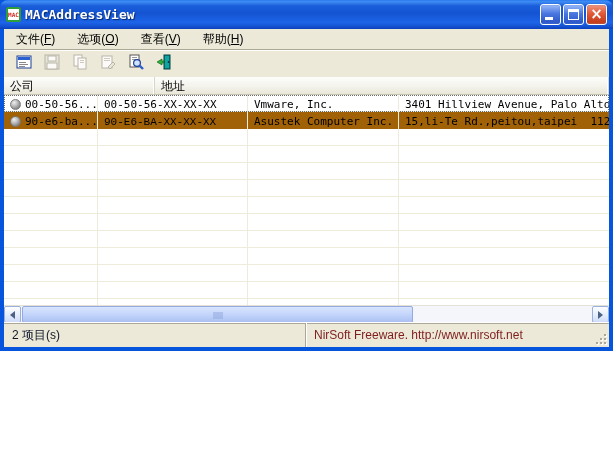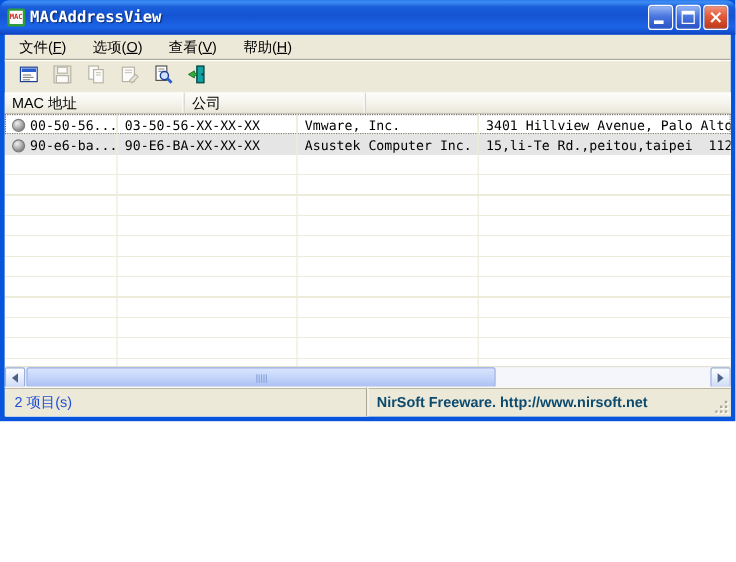--- a/index.html
+++ b/index.html
@@ -57,21 +57,21 @@
     border-left:4px solid transparent; border-right:4px solid transparent;
     border-bottom:5px solid #c2bfae; }
 
   .lv-body { position:relative; flex:1 1 auto; overflow:hidden; }
   .grid-lines { position:absolute; inset:0;
     background-image:repeating-linear-gradient(to bottom,transparent 0 16px,#edebda 16px 17px); }
   .v-line { position:absolute; top:0; bottom:0; width:1px; background:#edebda; }
 
   .lv-row { position:absolute; left:0; right:0; height:17px; display:flex;
     font:11px "DejaVu Sans Mono","Liberation Mono",monospace; color:#000; cursor:default; }
-  .lv-row.alt { background:#e5e5e5; }
+  .lv-row.alt { background:#a16207; }
   .lv-row.focused { outline:1px dotted #6a6a6a; outline-offset:-1px; }
   .lv-cell { padding:2px 4px 0 6px; white-space:pre; overflow:hidden;
     border-right:1px solid #edebda; display:flex; align-items:center; gap:4px; }
   .sphere { width:11px; height:11px; border-radius:50%; flex:0 0 auto;
     background:radial-gradient(circle at 35% 30%,#efefef 0%,#c2c2c2 35%,#8e8e8e 70%,#6c6c6c 100%);
     border:1px solid #7a7a7a; }
 
   
   .hscroll { position:relative; height:17px; flex:0 0 auto; background:#f4f6fb;
     border-top:1px solid #e4e2d4; }
@@ -87,22 +87,22 @@
     background:linear-gradient(to bottom,#d9e5fd 0%,#c4d5fb 50%,#abc1f2 100%);
     border:1px solid #93a9e0; border-radius:2px; cursor:grab; }
   .thumb-grip { position:absolute; left:50%; top:5px; transform:translateX(-50%);
     width:1px; height:7px; background:#8fa8dc;
     box-shadow:-4px 0 0 #8fa8dc,-2px 0 0 #8fa8dc,2px 0 0 #8fa8dc,4px 0 0 #8fa8dc; }
 
   
   .statusbar { height:25px; flex:0 0 auto; background:#ece9d8; display:flex;
     border-top:1px solid #fff; box-shadow:inset 0 1px 0 #aca899; font-size:12px; }
   .sb-panel { display:flex; align-items:center; padding:0 8px; white-space:nowrap; overflow:hidden; }
-  .sb-panel.left { width:302px; border-right:1px solid #aca899; box-shadow:1px 0 0 #fff; color:#1d4ed8; }
-  .sb-panel.rightp { flex:1; font-weight:bold; color:#0c4a6e; }
+  .sb-panel.left { width:302px; border-right:1px solid #aca899; box-shadow:1px 0 0 #fff; color:#0f172a; }
+  .sb-panel.rightp { flex:1; font-weight:normal; color:#7f1d1d; }
   .resize-grip { align-self:flex-end; width:14px; height:14px; position:relative; margin:0 2px 2px 0; }
   .resize-grip i { position:absolute; width:2px; height:2px; background:#aca899; box-shadow:1px 1px 0 #fff; }
   .resize-grip i:nth-child(1){ right:1px; bottom:1px; }
   .resize-grip i:nth-child(2){ right:5px; bottom:1px; }
   .resize-grip i:nth-child(3){ right:1px; bottom:5px; }
   .resize-grip i:nth-child(4){ right:9px; bottom:1px; }
   .resize-grip i:nth-child(5){ right:5px; bottom:5px; }
   .resize-grip i:nth-child(6){ right:1px; bottom:9px; }
 </style>
 </head>
@@ -184,34 +184,34 @@
               <rect x="8" y="1" width="6" height="14" fill="#0e8a8a" stroke="#044"></rect>
               <rect x="9" y="2" width="4" height="12" fill="#12a3a3"></rect>
               <circle cx="12.6" cy="8" r="0.9" fill="#033"></circle>
               <path d="M1 8 L6 5 L6 7 L8 7 L8 9 L6 9 L6 11 Z" fill="#2fae3a" stroke="#0a5a14" stroke-width="0.6"></path>
             </svg></span>
         </div>
       </div>
 
     <div class="listview">
       <div class="lv-header">
-          <div class="lv-h-cell" style="width: 150px;"><span>MAC 地址</span></div>
           <div class="lv-h-cell" style="width: 151px;"><span>公司</span></div>
+          <div class="lv-h-cell" style="width: auto; flex: 1 1 0%;"><span>地址</span></div>
         </div>
       <div class="lv-body">
         <div class="grid-lines"></div>
       <div class="lv-row focused" style="top: 0px;">
             <div class="lv-cell" style="width: 94px;"><span class="sphere"></span><span>00-50-56...</span></div>
-            <div class="lv-cell" style="width: 150px;"><span>03-50-56-XX-XX-XX</span></div>
+            <div class="lv-cell" style="width: 150px;"><span>00-50-56-XX-XX-XX</span></div>
             <div class="lv-cell" style="width: 151px;"><span>Vmware, Inc.</span></div>
             <div class="lv-cell" style="width: auto; flex: 1 1 0%; border-right: none;"><span>3401 Hillview Avenue, Palo Alto CA</span></div>
           </div>
           <div class="lv-row alt" style="top: 17px;">
             <div class="lv-cell" style="width: 94px;"><span class="sphere"></span><span>90-e6-ba...</span></div>
-            <div class="lv-cell" style="width: 150px;"><span>90-E6-BA-XX-XX-XX</span></div>
+            <div class="lv-cell" style="width: 150px; font-family: Liberation Mono, monospace;"><span>90-E6-BA-XX-XX-XX</span></div>
             <div class="lv-cell" style="width: 151px;"><span>Asustek Computer Inc.</span></div>
             <div class="lv-cell" style="width: auto; flex: 1 1 0%; border-right: none;"><span>15,li-Te Rd.,peitou,taipei  112</span></div>
           </div>
           <div class="v-line" style="left: 93px;"></div>
           <div class="v-line" style="left: 243px;"></div>
           <div class="v-line" style="left: 394px;"></div>
         </div>
       <div class="hscroll">
         <div class="sb-btn left">
             <span class="arr l"></span>

